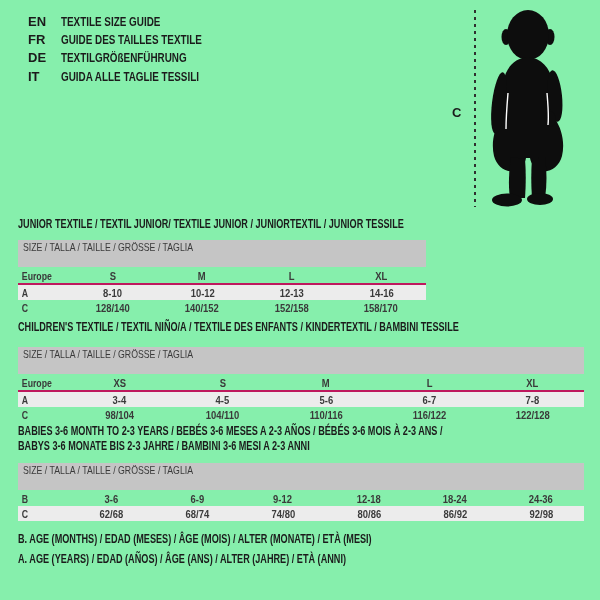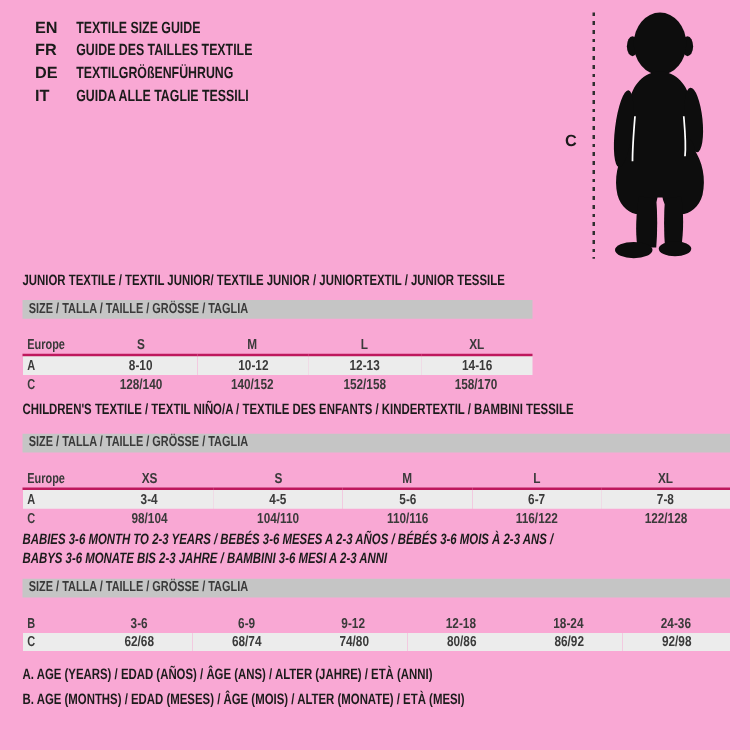--- a/index.html
+++ b/index.html
@@ -1,38 +1,38 @@
 <!DOCTYPE html>
 <html><head>
 <meta charset="utf-8">
 <style>
   html,body{margin:0;padding:0;background:#fff;}
-  .canvas{position:relative;width:600px;height:600px;background:#f9a8d4;overflow:hidden;
+  .canvas{position:relative;width:600px;height:600px;background:#86efac;overflow:hidden;
           font-family:"Liberation Sans",sans-serif;color:#2e2e2e;}
   
   .cond{display:inline-block;transform:scaleX(0.76);transform-origin:0 50%;white-space:nowrap;}
   .condc{display:inline-block;transform:scaleX(0.82);white-space:nowrap;}
 
   
   .lang-list{position:absolute;left:28px;top:12px;}
   .lang-row{display:flex;height:18.3px;align-items:center;font-weight:700;font-size:13px;color:#1b1b1b;}
   .lang-code{width:33px;flex:0 0 33px;}
   .lang-label{white-space:nowrap;}
 
   
   .height-line{position:absolute;left:474px;top:10px;width:2px;height:197px;
                background:repeating-linear-gradient(to bottom,#2f2f2f 0 3px,transparent 3px 7px);}
   .height-label{position:absolute;left:452px;top:105px;font-weight:700;font-size:13px;color:#1b1b1b;}
   .baby{position:absolute;left:484px;top:9px;width:87px;height:199px;}
 
   
   .tbl-title{position:absolute;left:18px;font-weight:700;font-size:12px;line-height:15px;color:#1b1b1b;}
   .tbl{position:absolute;left:18px;}
-  .size-bar{height:15px;line-height:15px;background:#c5c5c5;margin-bottom:13px;
-            font-weight:700;font-size:11.5px;color:#3a3a3a;padding-left:5px;box-sizing:border-box;}
+  .size-bar{height:27px;line-height:15px;background:#c5c5c5;margin-bottom:1px;
+            font-weight:400;font-size:11.5px;color:#3a3a3a;padding-left:5px;box-sizing:border-box;}
   table{width:100%;border-collapse:collapse;table-layout:fixed;}
   td{height:15px;padding:0;font-size:11.5px;font-weight:700;color:#3a3a3a;text-align:center;white-space:nowrap;overflow:hidden;}
   td.lbl{text-align:left;}
   td.lbl .cond{padding-left:5px;}
   col.label-col{width:50px;}
   tr.hdr td{border-bottom:2px solid #be185d;}
   tr.shade td{background:#ececec;}
 
   
   .notes{position:absolute;left:18px;top:529px;}
@@ -160,21 +160,21 @@
         <td><span class="condc">98/104</span></td>
         <td><span class="condc">104/110</span></td>
         <td><span class="condc">110/116</span></td>
         <td><span class="condc">116/122</span></td>
         <td><span class="condc">122/128</span></td>
       </tr>
     </tbody>
       </table>
   </div>
 
-  <div class="tbl-title" style="top:424px;font-style:italic;">
+  <div class="tbl-title" style="top:424px;">
     <span class="cond" style="display:block;">BABIES 3-6 MONTH TO 2-3 YEARS / BEBÉS 3-6 MESES A 2-3 AÑOS / BÉBÉS 3-6 MOIS À 2-3 ANS /</span>
     <span class="cond" style="display:block;">BABYS 3-6 MONATE BIS 2-3 JAHRE / BAMBINI 3-6 MESI A 2-3 ANNI</span>
   </div>
   <div class="tbl" style="top:463px;width:566px;">
     <div class="size-bar">
       <span class="cond">SIZE / TALLA / TAILLE / GRÖSSE / TAGLIA</span>
     </div>
     <table>
       <colgroup>
           <col class="label-col">
@@ -202,17 +202,17 @@
         <td><span class="condc">74/80</span></td>
         <td><span class="condc">80/86</span></td>
         <td><span class="condc">86/92</span></td>
         <td><span class="condc">92/98</span></td>
       </tr>
     </tbody>
       </table>
   </div>
 
   <div class="notes">
+    <div class="note-line"><span class="cond">B. AGE (MONTHS) / EDAD (MESES) / ÂGE (MOIS) / ALTER (MONATE) / ETÀ (MESI)</span></div>
     <div class="note-line"><span class="cond">A. AGE (YEARS) / EDAD (AÑOS) / ÂGE (ANS) / ALTER (JAHRE) / ETÀ (ANNI)</span></div>
-    <div class="note-line"><span class="cond">B. AGE (MONTHS) / EDAD (MESES) / ÂGE (MOIS) / ALTER (MONATE) / ETÀ (MESI)</span></div>
   </div>
 
 </div>
 
 </body></html>

